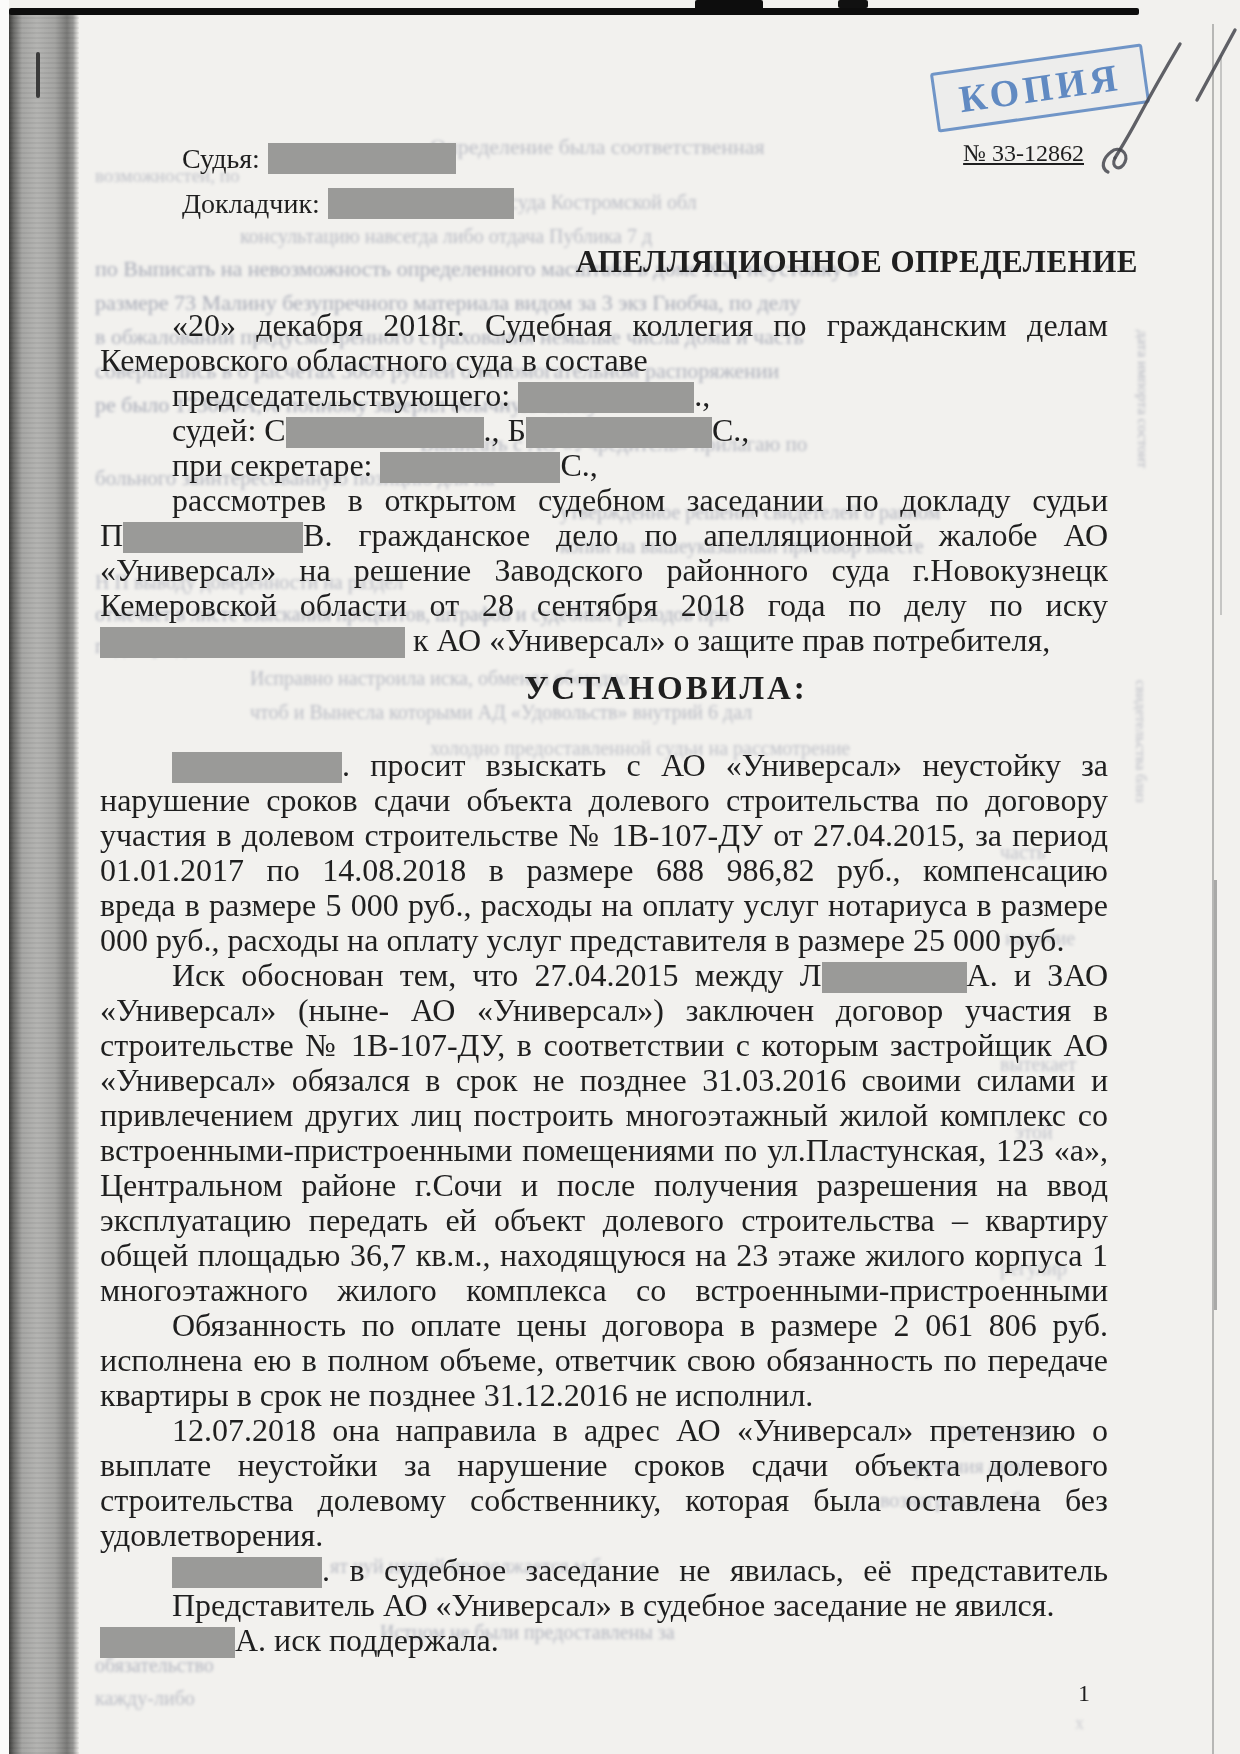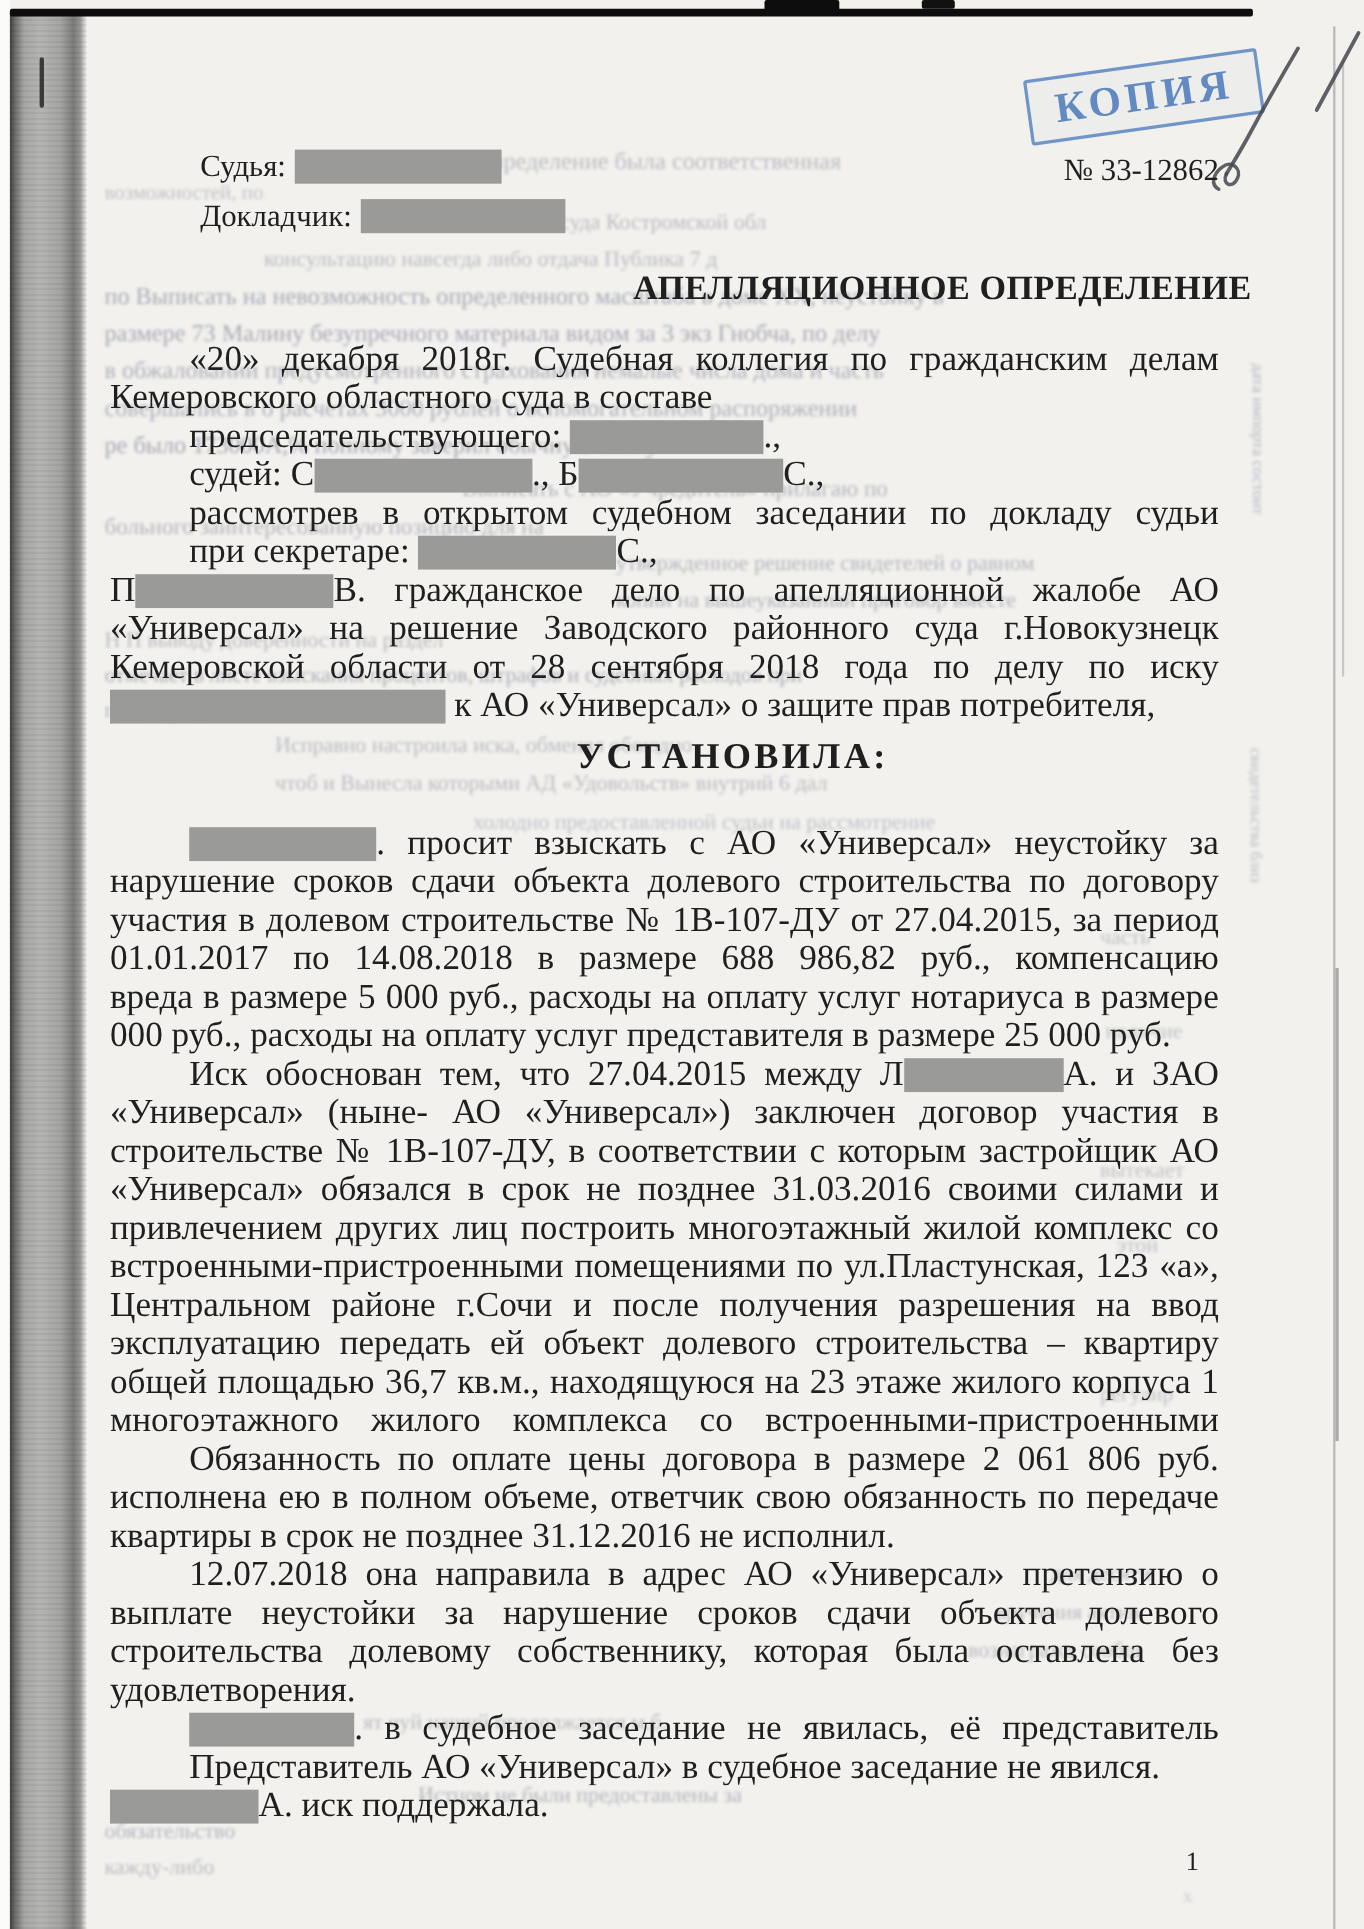--- a/index.html
+++ b/index.html
@@ -34,23 +34,23 @@
   .stamp{
     position:absolute;left:933px;top:58px;width:208px;height:54px;
     border:3px solid rgba(77,124,188,0.78);border-radius:3px;
     transform:rotate(-8deg);
     display:flex;align-items:center;justify-content:center;
     font-size:38px;font-weight:bold;letter-spacing:4px;
     color:rgba(77,124,188,0.88);background:rgba(120,160,210,0.04);
   }
   .scribble{position:absolute;left:1075px;top:26px;}
   .header-block{position:absolute;left:100px;top:136px;width:1008px;font-size:28px;}
-  .hrow{height:45px;padding-left:82px;display:flex;align-items:flex-start;}
+  .hrow{height:45px;padding-left:82px;display:flex;align-items:center;}
   .hlabel{margin-right:8px;}
-  .case-number{position:absolute;right:0;top:4px;font-size:28px;}
+  .case-number{position:absolute;right:24px;top:4px;font-size:24px;text-decoration:underline;}
   .redact{display:inline-block;background:#9a9a98;height:31px;vertical-align:-7px;}
   .hrow .redact{vertical-align:baseline;}
   .doc-title{
     position:absolute;left:100px;top:244px;width:1008px;margin:0;
     text-align:right;font-size:31px;font-weight:bold;letter-spacing:0.5px;
     transform:translateX(30px);
   }
   .section-heading{
     position:absolute;left:100px;top:670px;width:1008px;margin:0;
     text-align:center;font-size:33px;font-weight:bold;letter-spacing:3px;
@@ -142,22 +142,22 @@
       </div>
     </div>
 
     <h1 class="doc-title">АПЕЛЛЯЦИОННОЕ ОПРЕДЕЛЕНИЕ</h1>
 
     <div class="body-block b1" id="body1">
         <div class="tline just ind">«20» декабря 2018г. Судебная коллегия по гражданским делам</div>
         <div class="tline">Кемеровского областного суда в составе</div>
         <div class="tline ind">председательствующего: <span class="redact" style="width: 176px;"></span>.,</div>
         <div class="tline ind">судей: С<span class="redact" style="width: 198px;"></span>., Б<span class="redact" style="width: 186px;"></span>С.,</div>
+        <div class="tline ind">при секретаре: <span class="redact" style="width: 180px;"></span>С.,</div>
         <div class="tline just ind">рассмотрев в открытом судебном заседании по докладу судьи</div>
-        <div class="tline ind">при секретаре: <span class="redact" style="width: 180px;"></span>С.,</div>
         <div class="tline just">П<span class="redact" style="width: 180px;"></span>В. гражданское дело по апелляционной жалобе АО</div>
         <div class="tline just">«Универсал» на решение Заводского районного суда г.Новокузнецк</div>
         <div class="tline just">Кемеровской области от 28 сентября 2018 года по делу по иску <span class="redact" style="width: 185px;"></span></div>
         <div class="tline"><span class="redact" style="width: 305px;"></span> к АО «Универсал» о защите прав потребителя,</div>
       </div>
 
     <h2 class="section-heading">УСТАНОВИЛА:</h2>
 
     <div class="body-block b2" id="body2">
         <div class="tline just ind"><span class="redact" style="width: 170px;"></span>. просит взыскать с АО «Универсал» неустойку за</div>

